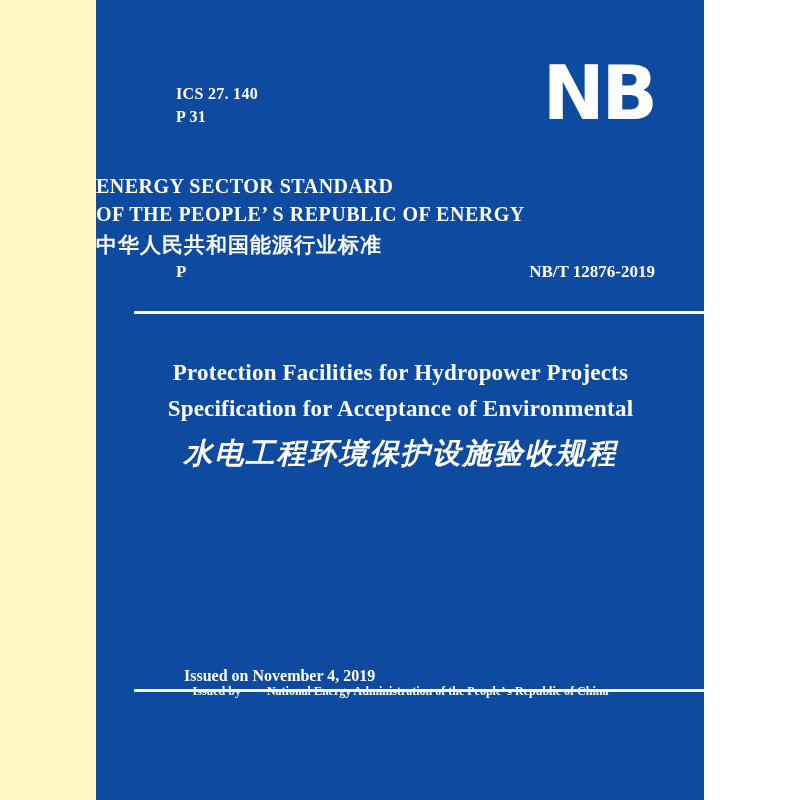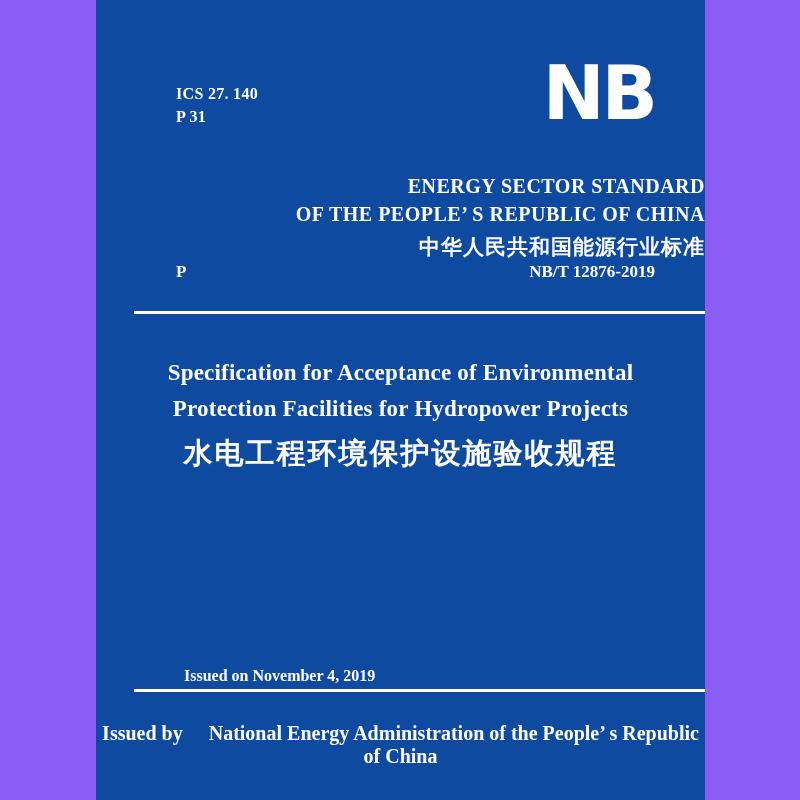--- a/index.html
+++ b/index.html
@@ -5,23 +5,23 @@
   html, body {
     margin: 0;
     padding: 0;
     width: 800px;
     height: 800px;
     background: #ffffff;
     font-family: "Liberation Serif", serif;
   }
   .stage {
     position: relative;
-    width: 800px;
+    width: 704px;
     height: 800px;
-    background: #8b5cf6;
+    background: #fef9c3;
     overflow: hidden;
   }
   .cover {
     position: absolute;
     left: 96px;
     top: 0;
     width: 609px;
     height: 800px;
     background: #0e4ba0;
     color: #ffffff;
@@ -44,31 +44,31 @@
     font-size: 74px;
     line-height: 74px;
     letter-spacing: -3px;
     text-align: center;
   }
   .org-heading {
     position: absolute;
     top: 172px;
     left: 0;
     width: 100%;
-    text-align: right;
+    text-align: left;
   }
   .org-heading .en {
     font-size: 20px;
     font-weight: bold;
     line-height: 28px;
     letter-spacing: 0.5px;
   }
   .org-heading .zh {
     margin-top: 6px;
-    font-family: Liberation Sans, sans-serif;
+    font-family: Liberation Mono, monospace;
     font-size: 21px;
     font-weight: bold;
     line-height: 26px;
     letter-spacing: 1px;
   }
   .code-row {
     position: absolute;
     top: 262px;
     left: 80px;
     right: 50px;
@@ -99,71 +99,72 @@
     line-height: 36px;
     letter-spacing: 0.2px;
   }
   .title-block .zh {
     margin-top: 9px;
     font-size: 29px;
     font-weight: bold;
     line-height: 34px;
     letter-spacing: 2px;
     font-family: "Liberation Serif", serif;
+    font-style: italic;
   }
   .dates-row {
     position: absolute;
     top: 667px;
     left: 88px;
     right: 50px;
     display: flex;
     justify-content: space-between;
     font-size: 16px;
     font-weight: bold;
   }
   .issued-by-row {
     position: absolute;
-    top: 722px;
+    top: 684px;
     left: 0;
     width: 100%;
     text-align: center;
-    font-size: 20px;
+    font-size: 12px;
     font-weight: bold;
   }
   .issued-by-row .gap { display: inline-block; width: 26px; }
 </style>
 </head>
 <body>
 
 <div class="stage">
   <div class="cover">
 
     <div class="ics-block">
       <div>ICS 27. 140</div>
       <div>P 31</div>
     </div>
 
     <div class="nb-logo">NB</div>
 
     <div class="org-heading">
       <div class="en">ENERGY SECTOR STANDARD</div>
-      <div class="en">OF THE PEOPLE’ S REPUBLIC OF CHINA</div>
+      <div class="en">OF THE PEOPLE’ S REPUBLIC OF ENERGY</div>
       <div class="zh">中华人民共和国能源行业标准</div>
     </div>
 
     <div class="code-row">
       <span>P</span>
       <span>NB/T 12876-2019</span>
     </div>
 
     <div class="rule rule-top"></div>
 
     <div class="title-block">
+      <div class="en">Protection Facilities for Hydropower Projects</div>
       <div class="en">Specification for Acceptance of Environmental</div>
-      <div class="en">Protection Facilities for Hydropower Projects</div>
       <div class="zh">水电工程环境保护设施验收规程</div>
     </div>
 
     <div class="dates-row">
       <span>Issued on November 4, 2019</span>
     </div>
 
     <div class="rule rule-bottom"></div>
 
     <div class="issued-by-row">

